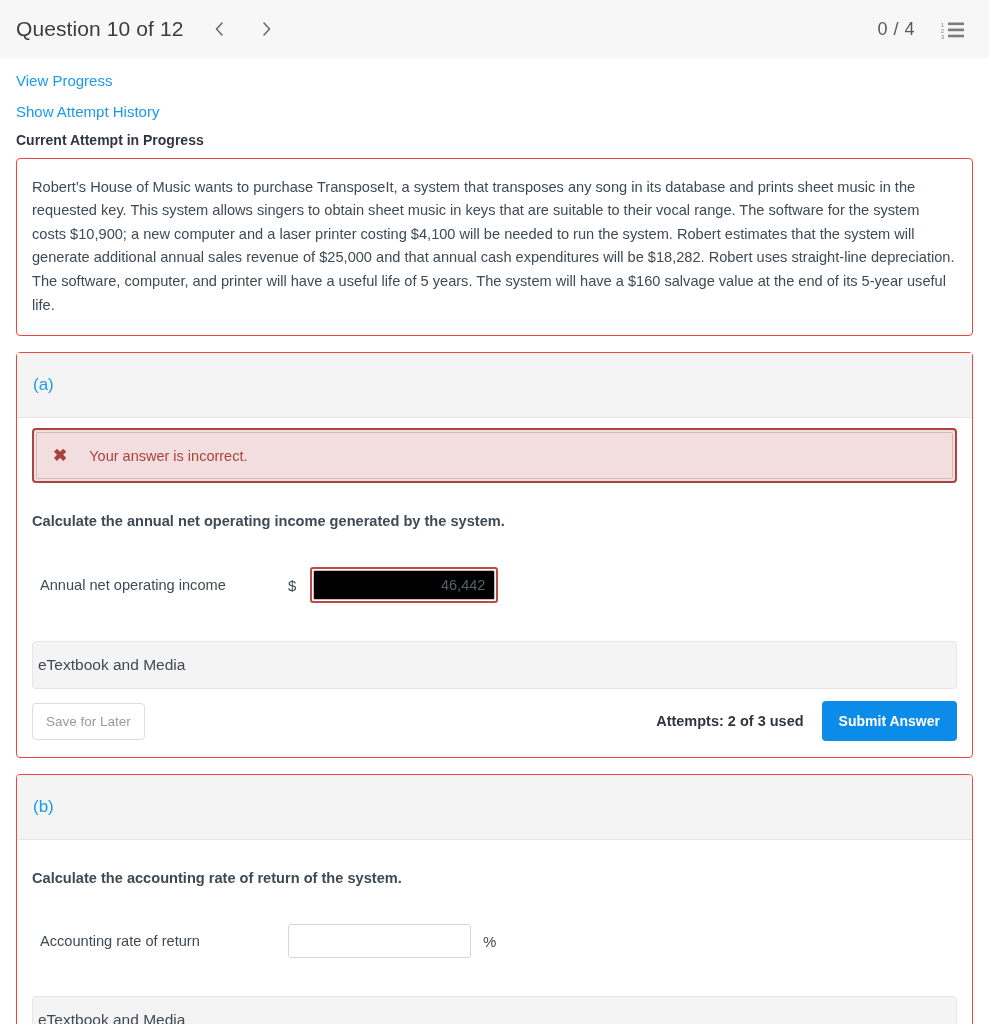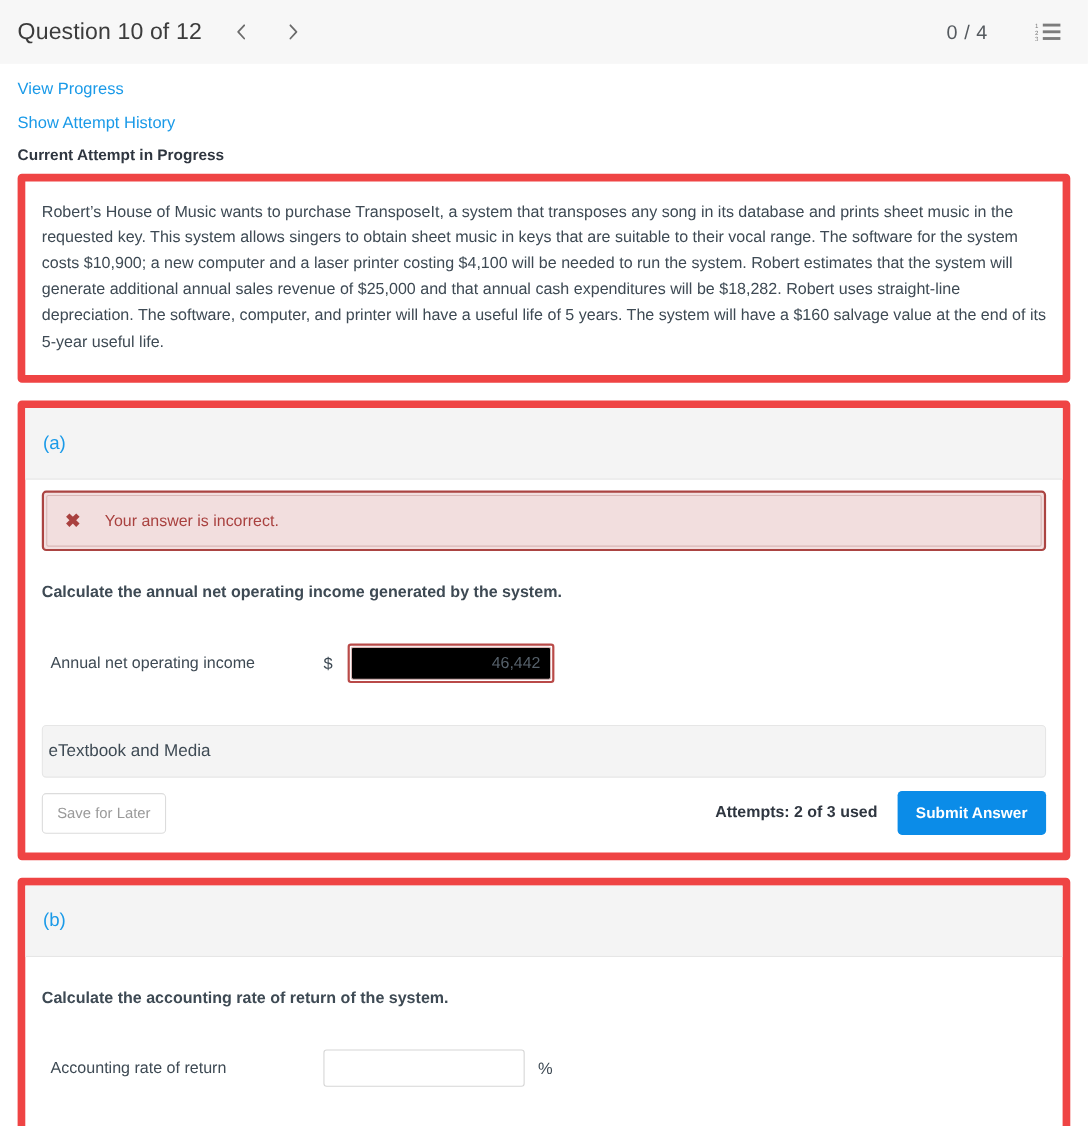--- a/index.html
+++ b/index.html
@@ -37,22 +37,22 @@
   }
   .chev {
     width: 18px; height: 20px;
     display: block;
     cursor: pointer;
   }
   .chev svg { display: block; }
   .topbar-right {
     margin-left: auto;
     display: flex;
-    align-items: flex-start;
-    gap: 43px;
+    align-items: flex-end;
+    gap: 26px;
   }
   .score {
     font-size: 18px;
     color: #555a5f;
     letter-spacing: .5px;
     white-space: nowrap;
   }
   .list-icon {
     width: 24px; height: 20px;
     display: block;
@@ -76,21 +76,21 @@
   .attempt-status {
     font-size: 14px;
     font-weight: bold;
     color: #2f3640;
     margin-top: 3px;
     margin-bottom: 10px;
   }
 
   
   .card {
-    border: 7px solid #ef4444;
+    border: 1px solid #ef4444;
     border-radius: 4px;
     background: #ffffff;
     margin: 10px 16px 16px 16px;
   }
   .stem {
     padding: 17px 15px 18px 15px;
     font-size: 14.6px;
     line-height: 1.62;
     color: #3e4a54;
   }

